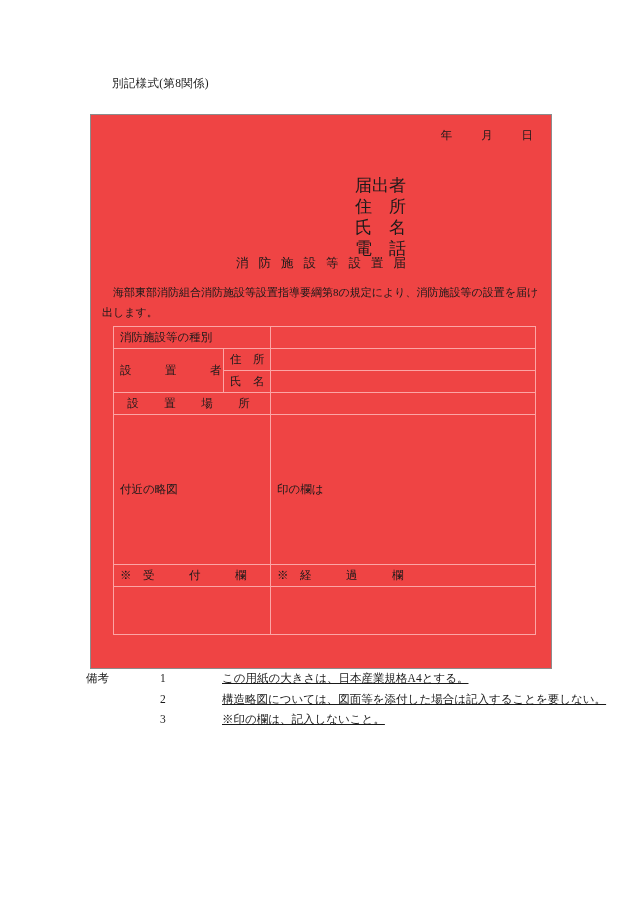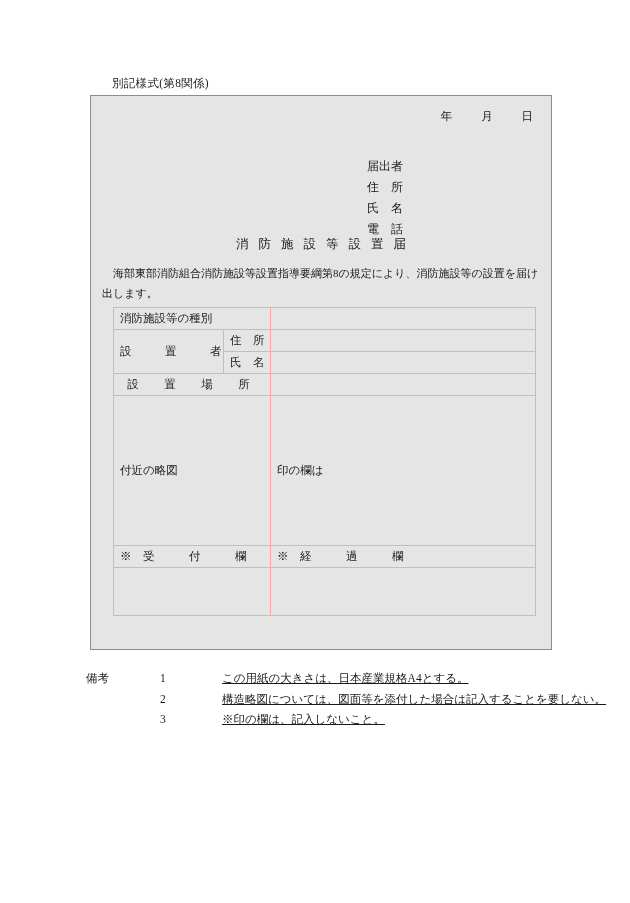--- a/index.html
+++ b/index.html
@@ -24,26 +24,26 @@
     font-size: 11.5px;
     letter-spacing: 0.3px;
     white-space: nowrap;
     margin-left: 40px;
   }
 
   
   #outer-frame {
     position: absolute;
     left: 90px;
-    top: 95px;
+    top: 114px;
     width: 462px;
     height: 555px;
     border: 1px solid #8c8c8c;
     box-sizing: border-box;
-    background: #e5e5e5;
+    background: #ef4444;
   }
 
   
   #date-line {
     position: absolute;
     left: 0;
     top: 13px;
     width: 100%;
     text-align: right;
     padding-right: 18px;
@@ -64,23 +64,22 @@
     font-size: 11.5px;
     white-space: nowrap;
   }
   #addressee-line .dono { margin-left: 58px; }
 
   
   #submitter-block {
     position: absolute;
     left: 264px;
     top: 60px;
-    font-size: 12px;
+    font-size: 17px;
     line-height: 21px;
-    margin-left: 12px;
   }
   #submitter-block .sbrow { white-space: nowrap; }
 
   
   #doc-title {
     position: absolute;
     left: 0;
     top: 140px;
     width: 100%;
     text-align: center;

